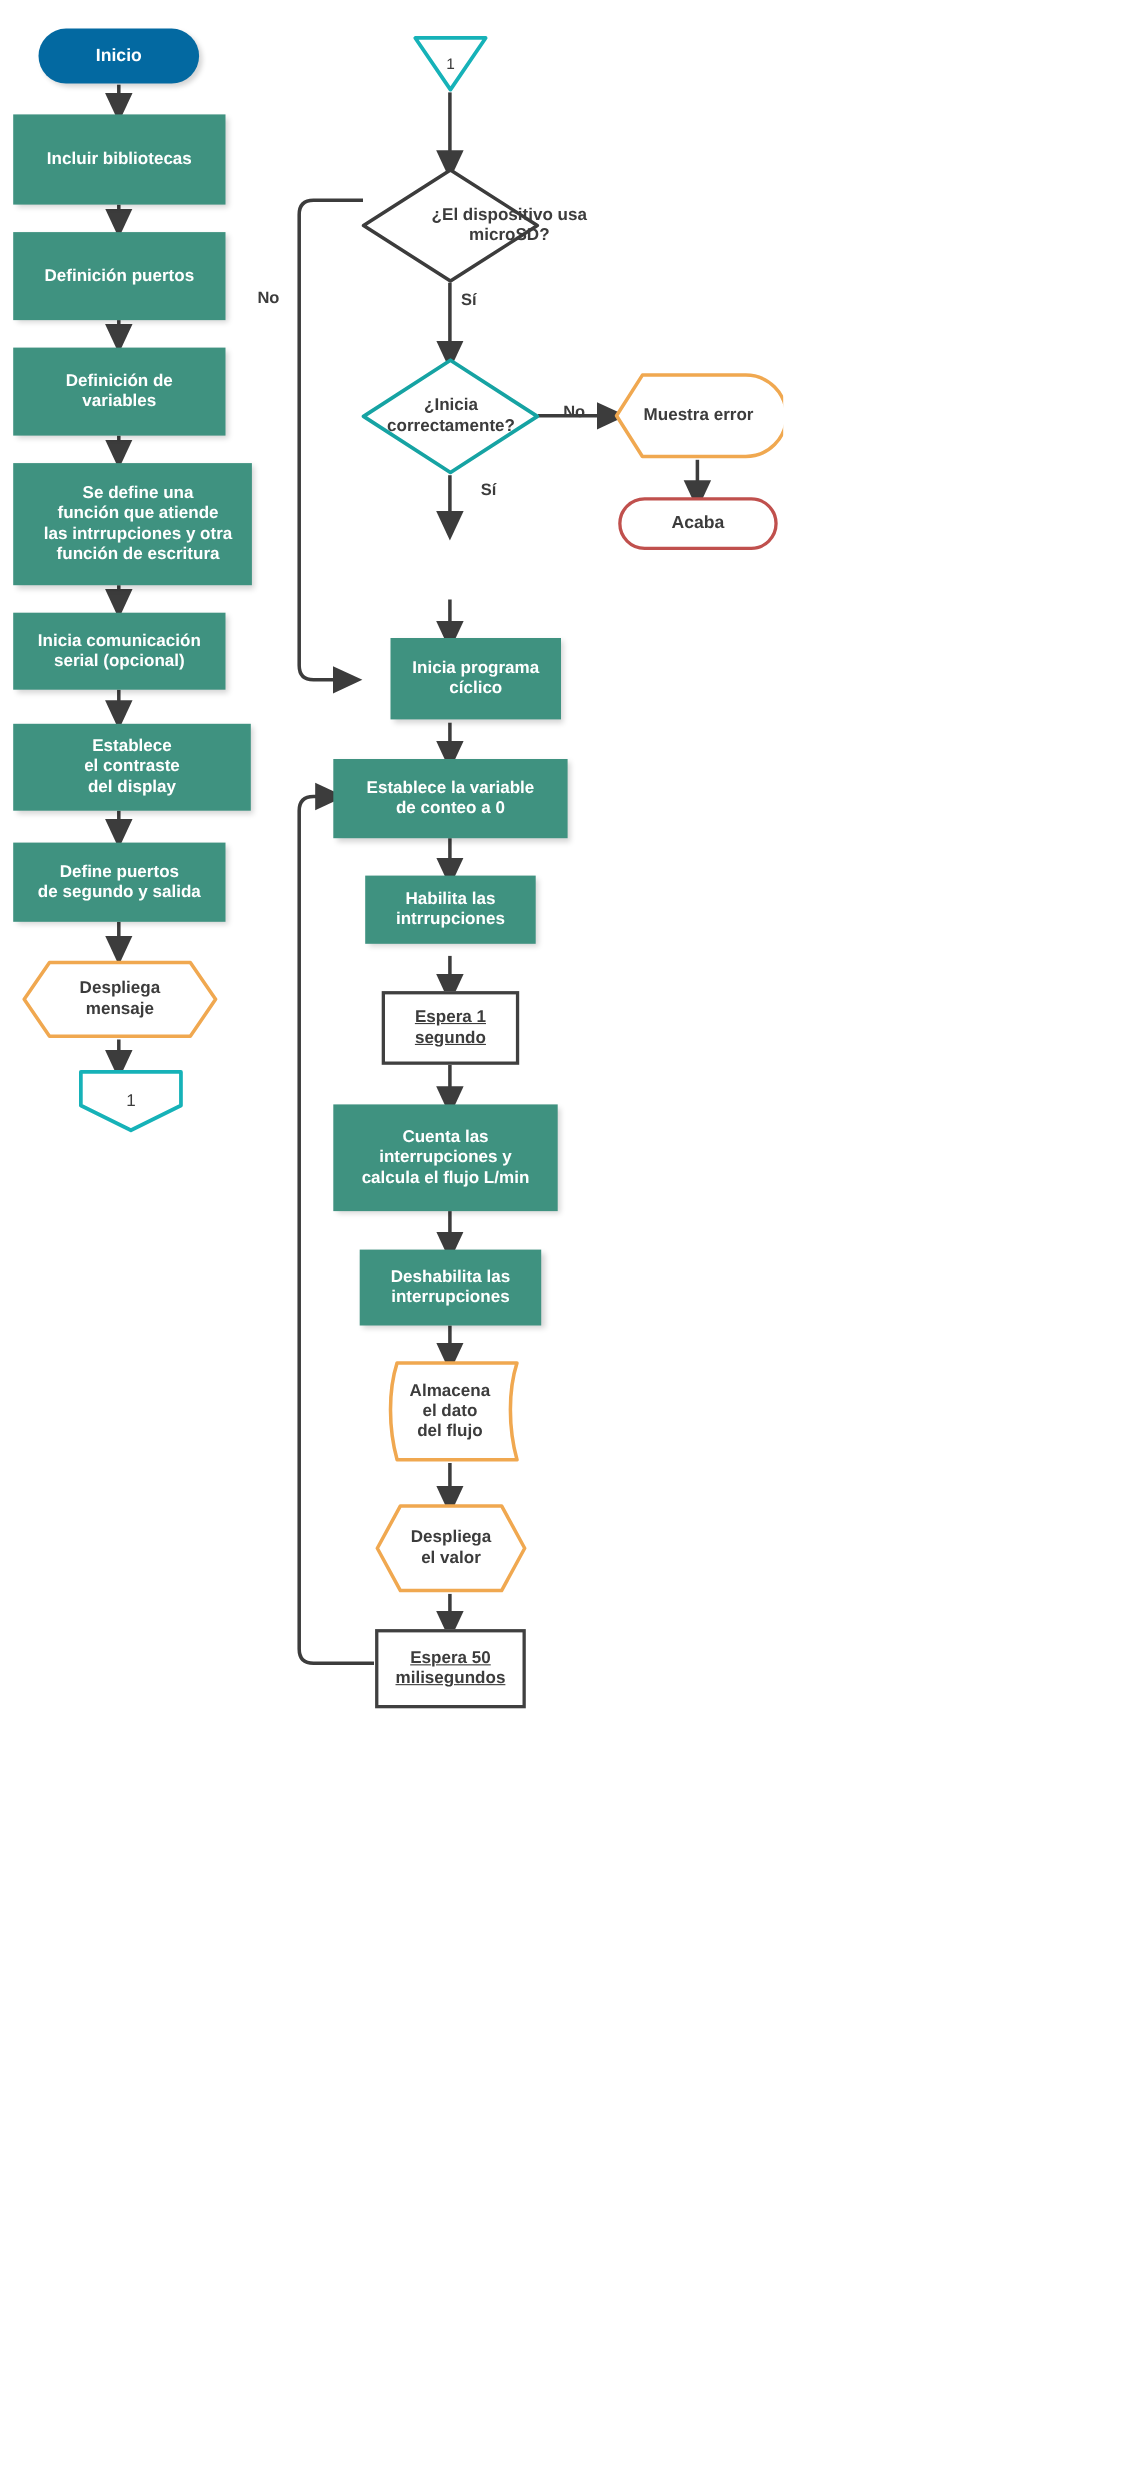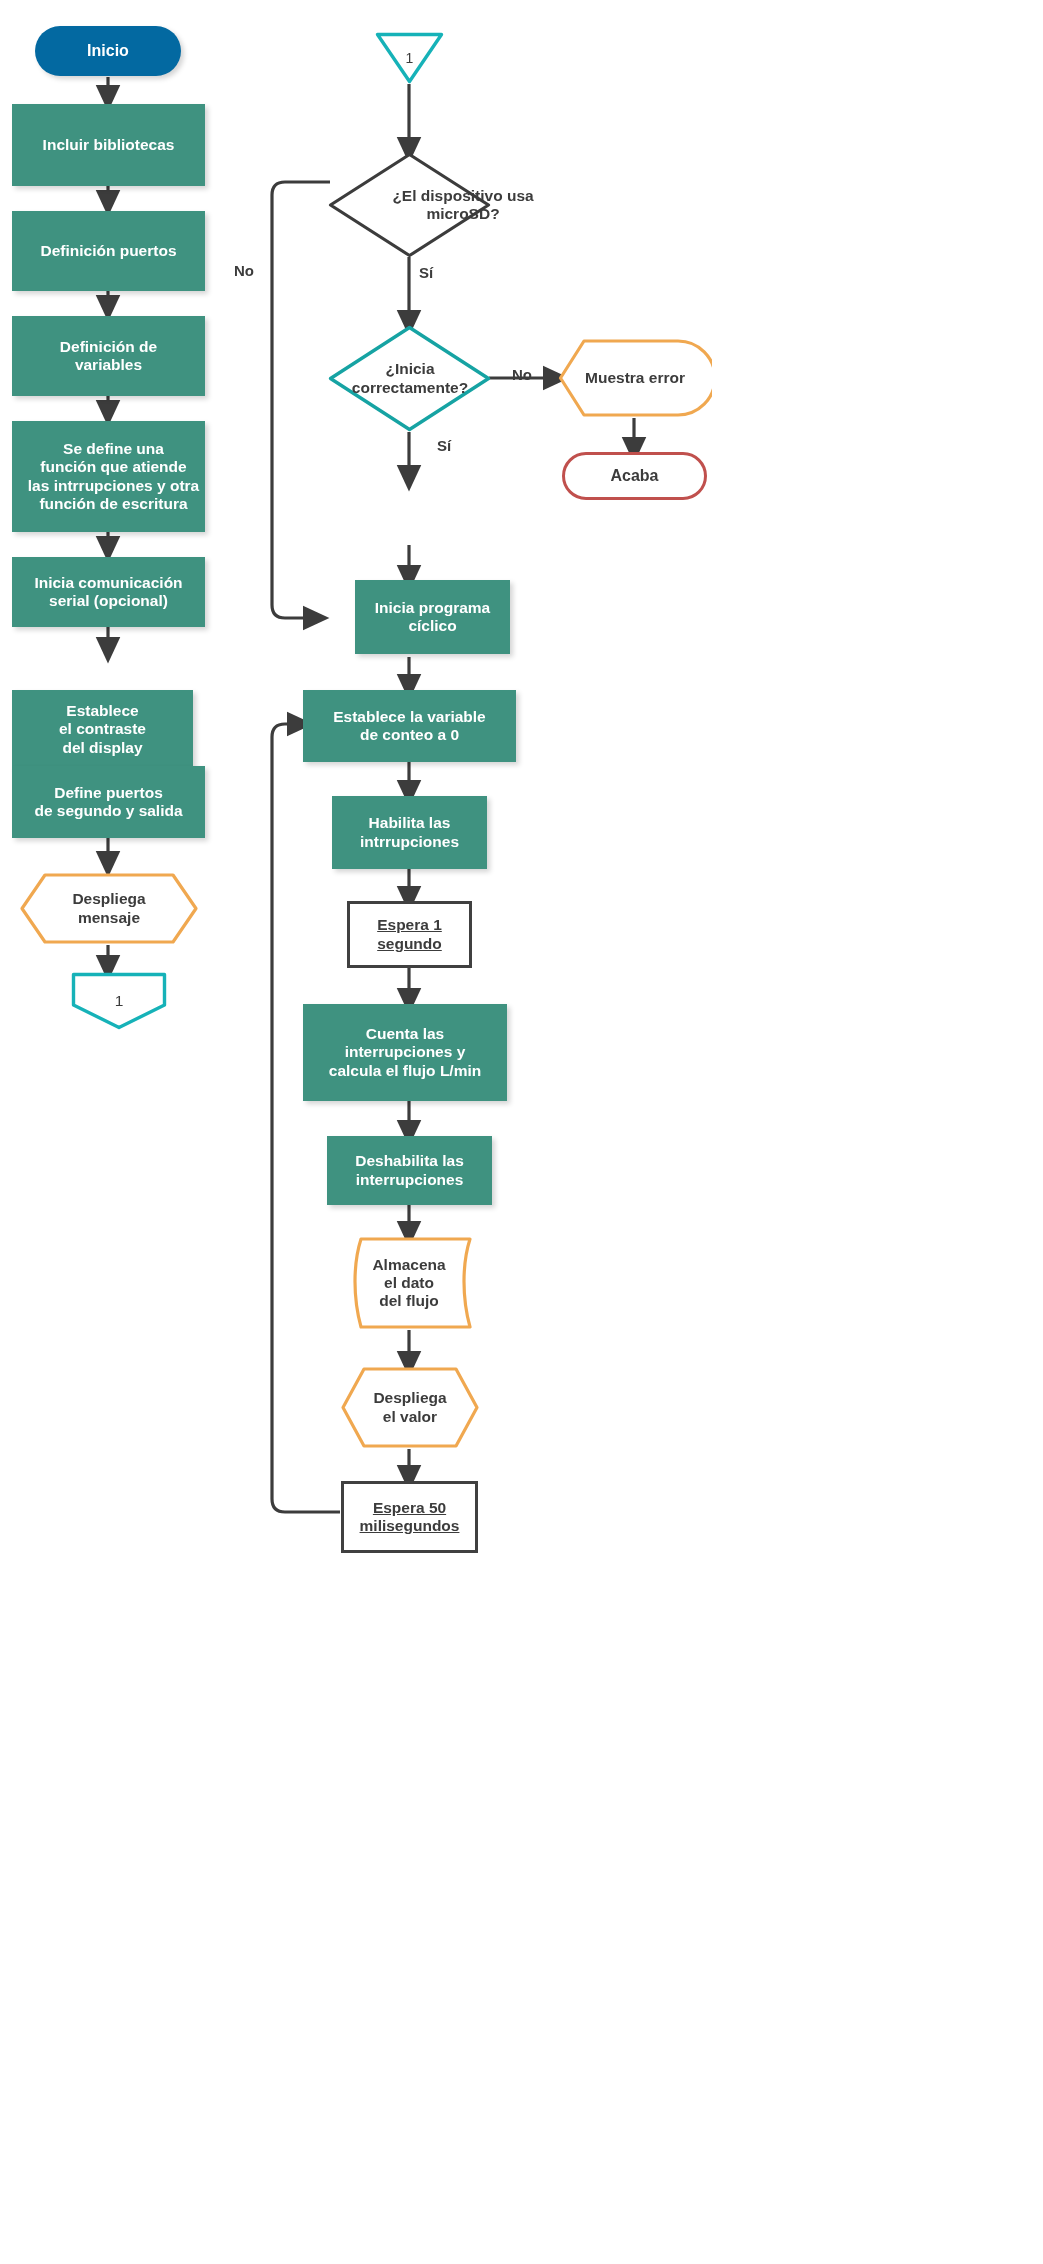--- a/index.html
+++ b/index.html
@@ -114,33 +114,33 @@
 
   <div class="node proc" style="left:12px;top:211px;width:193px;height:80px;text-align:right;">
     <span>Definición puertos</span>
   </div>
 
   <div class="node proc" style="left:12px;top:316px;width:193px;height:80px;white-space:pre-line;">
     <span>Definición de
 variables</span>
   </div>
 
-  <div class="node proc" style="left:12px;top:421px;width:193px;height:111px;white-space:pre-line;padding-left:10px;">
+  <div class="node proc" style="left:12px;top:421px;width:217px;height:111px;white-space:pre-line;padding-left:10px;">
     <span>Se define una
 función que atiende
 las intrrupciones y otra
 función de escritura</span>
   </div>
 
   <div class="node proc" style="left:12px;top:557px;width:193px;height:70px;white-space:pre-line;">
     <span>Inicia comunicación
 serial (opcional)</span>
   </div>
 
-  <div class="node proc" style="left:12px;top:690px;width:181px;height:79px;white-space:pre-line;">
+  <div class="node proc" style="left:12px;top:658px;width:216px;height:79px;white-space:pre-line;">
     <span>Establece
 el contraste
 del display</span>
   </div>
 
   <div class="node proc" style="left:12px;top:766px;width:193px;height:72px;white-space:pre-line;">
     <span>Define puertos
 de segundo y salida</span>
   </div>
 
@@ -203,21 +203,21 @@
   <div class="node proc" style="left:316px;top:580px;width:155px;height:74px;white-space:pre-line;margin-left:39px;">
     <span>Inicia programa
 cíclico</span>
   </div>
 
   <div class="node proc" style="left:303px;top:690px;width:213px;height:72px;white-space:pre-line;">
     <span>Establece la variable
 de conteo a 0</span>
   </div>
 
-  <div class="node proc" style="left:332px;top:796px;width:155px;height:73px;white-space:pre-line;">
+  <div class="node proc" style="left:332px;top:796px;width:155px;height:62px;white-space:pre-line;">
     <span>Habilita las
 intrrupciones</span>
   </div>
 
   <div class="node rectO" style="left:347px;top:901px;width:125px;height:67px;white-space:pre-line;">
     <span>Espera 1
 segundo</span>
   </div>
 
   <div class="node proc" style="left:303px;top:1004px;width:204px;height:97px;white-space:pre-line;">

